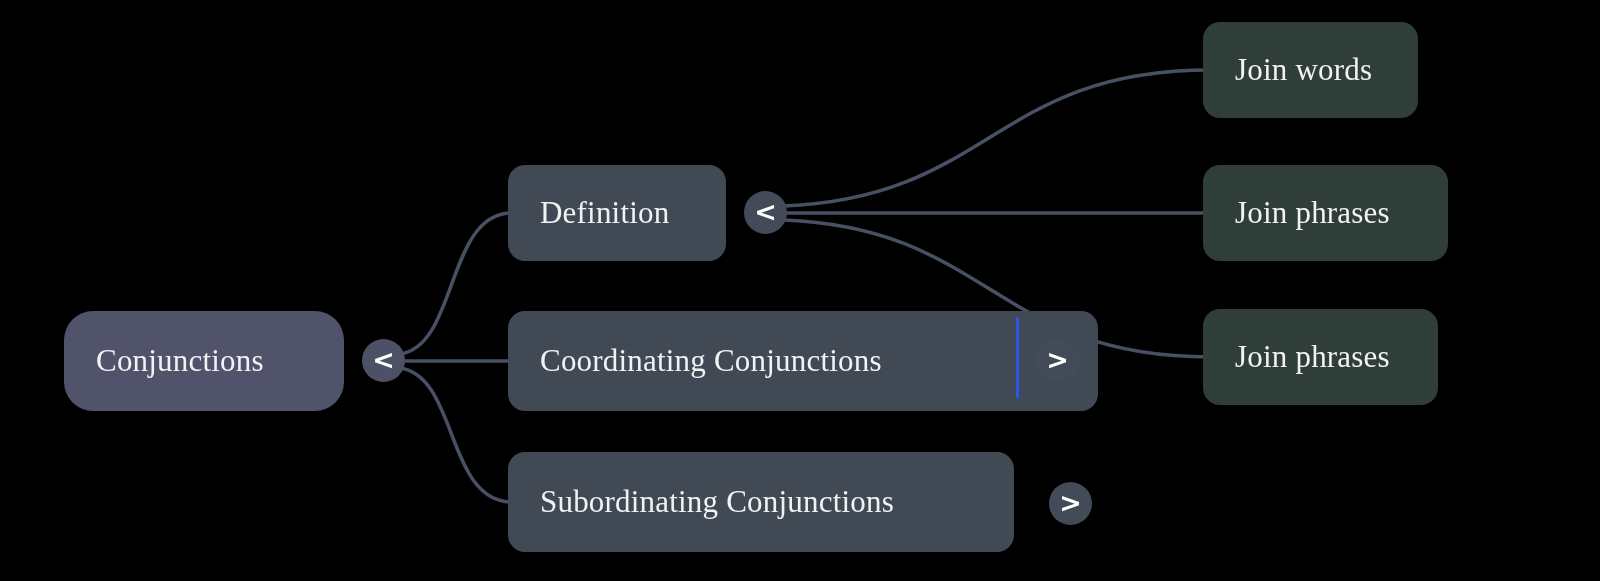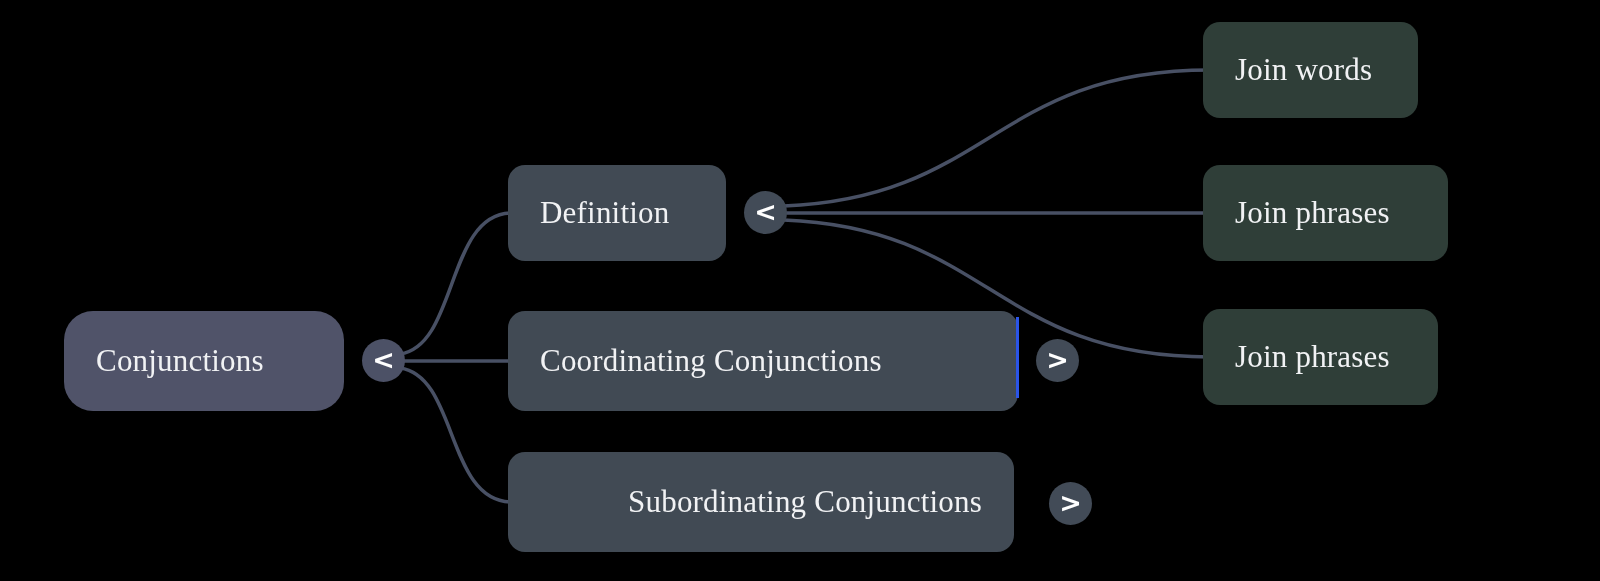--- a/index.html
+++ b/index.html
@@ -23,22 +23,22 @@
     letter-spacing:.2px;
     white-space:nowrap;
     cursor:pointer;
   }
   .node--root{background:var(--root-node,#505369);border-radius:29px;}
   .node--branch{background:var(--branch-node,#414a54);}
   .node--leaf{background:var(--leaf-node,#2f3e38);}
 
   .n-root        {left:64px;  top:311px; width:280px; height:100px;}
   .n-definition  {left:508px; top:165px; width:218px; height:96px;}
-  .n-coordinating{left:508px; top:311px; width:510px; height:100px;}
-  .n-subordinating{left:508px;top:452px; width:506px; height:100px;justify-content:flex-end;}
+  .n-coordinating{left:508px; top:311px; width:590px; height:100px;}
+  .n-subordinating{left:508px;top:452px; width:506px; height:100px;}
   .n-join-words  {left:1203px;top:22px;  width:215px; height:96px;}
   .n-join-phrases{left:1203px;top:165px; width:245px; height:96px;}
   .n-join-clauses{left:1203px;top:309px; width:235px; height:96px;}
 
   .toggle{
     position:absolute;z-index:3;
     width:43px;height:43px;border-radius:50%;
     display:flex;align-items:center;justify-content:center;
     color:#fff;
     font-family:"DejaVu Sans", sans-serif;

